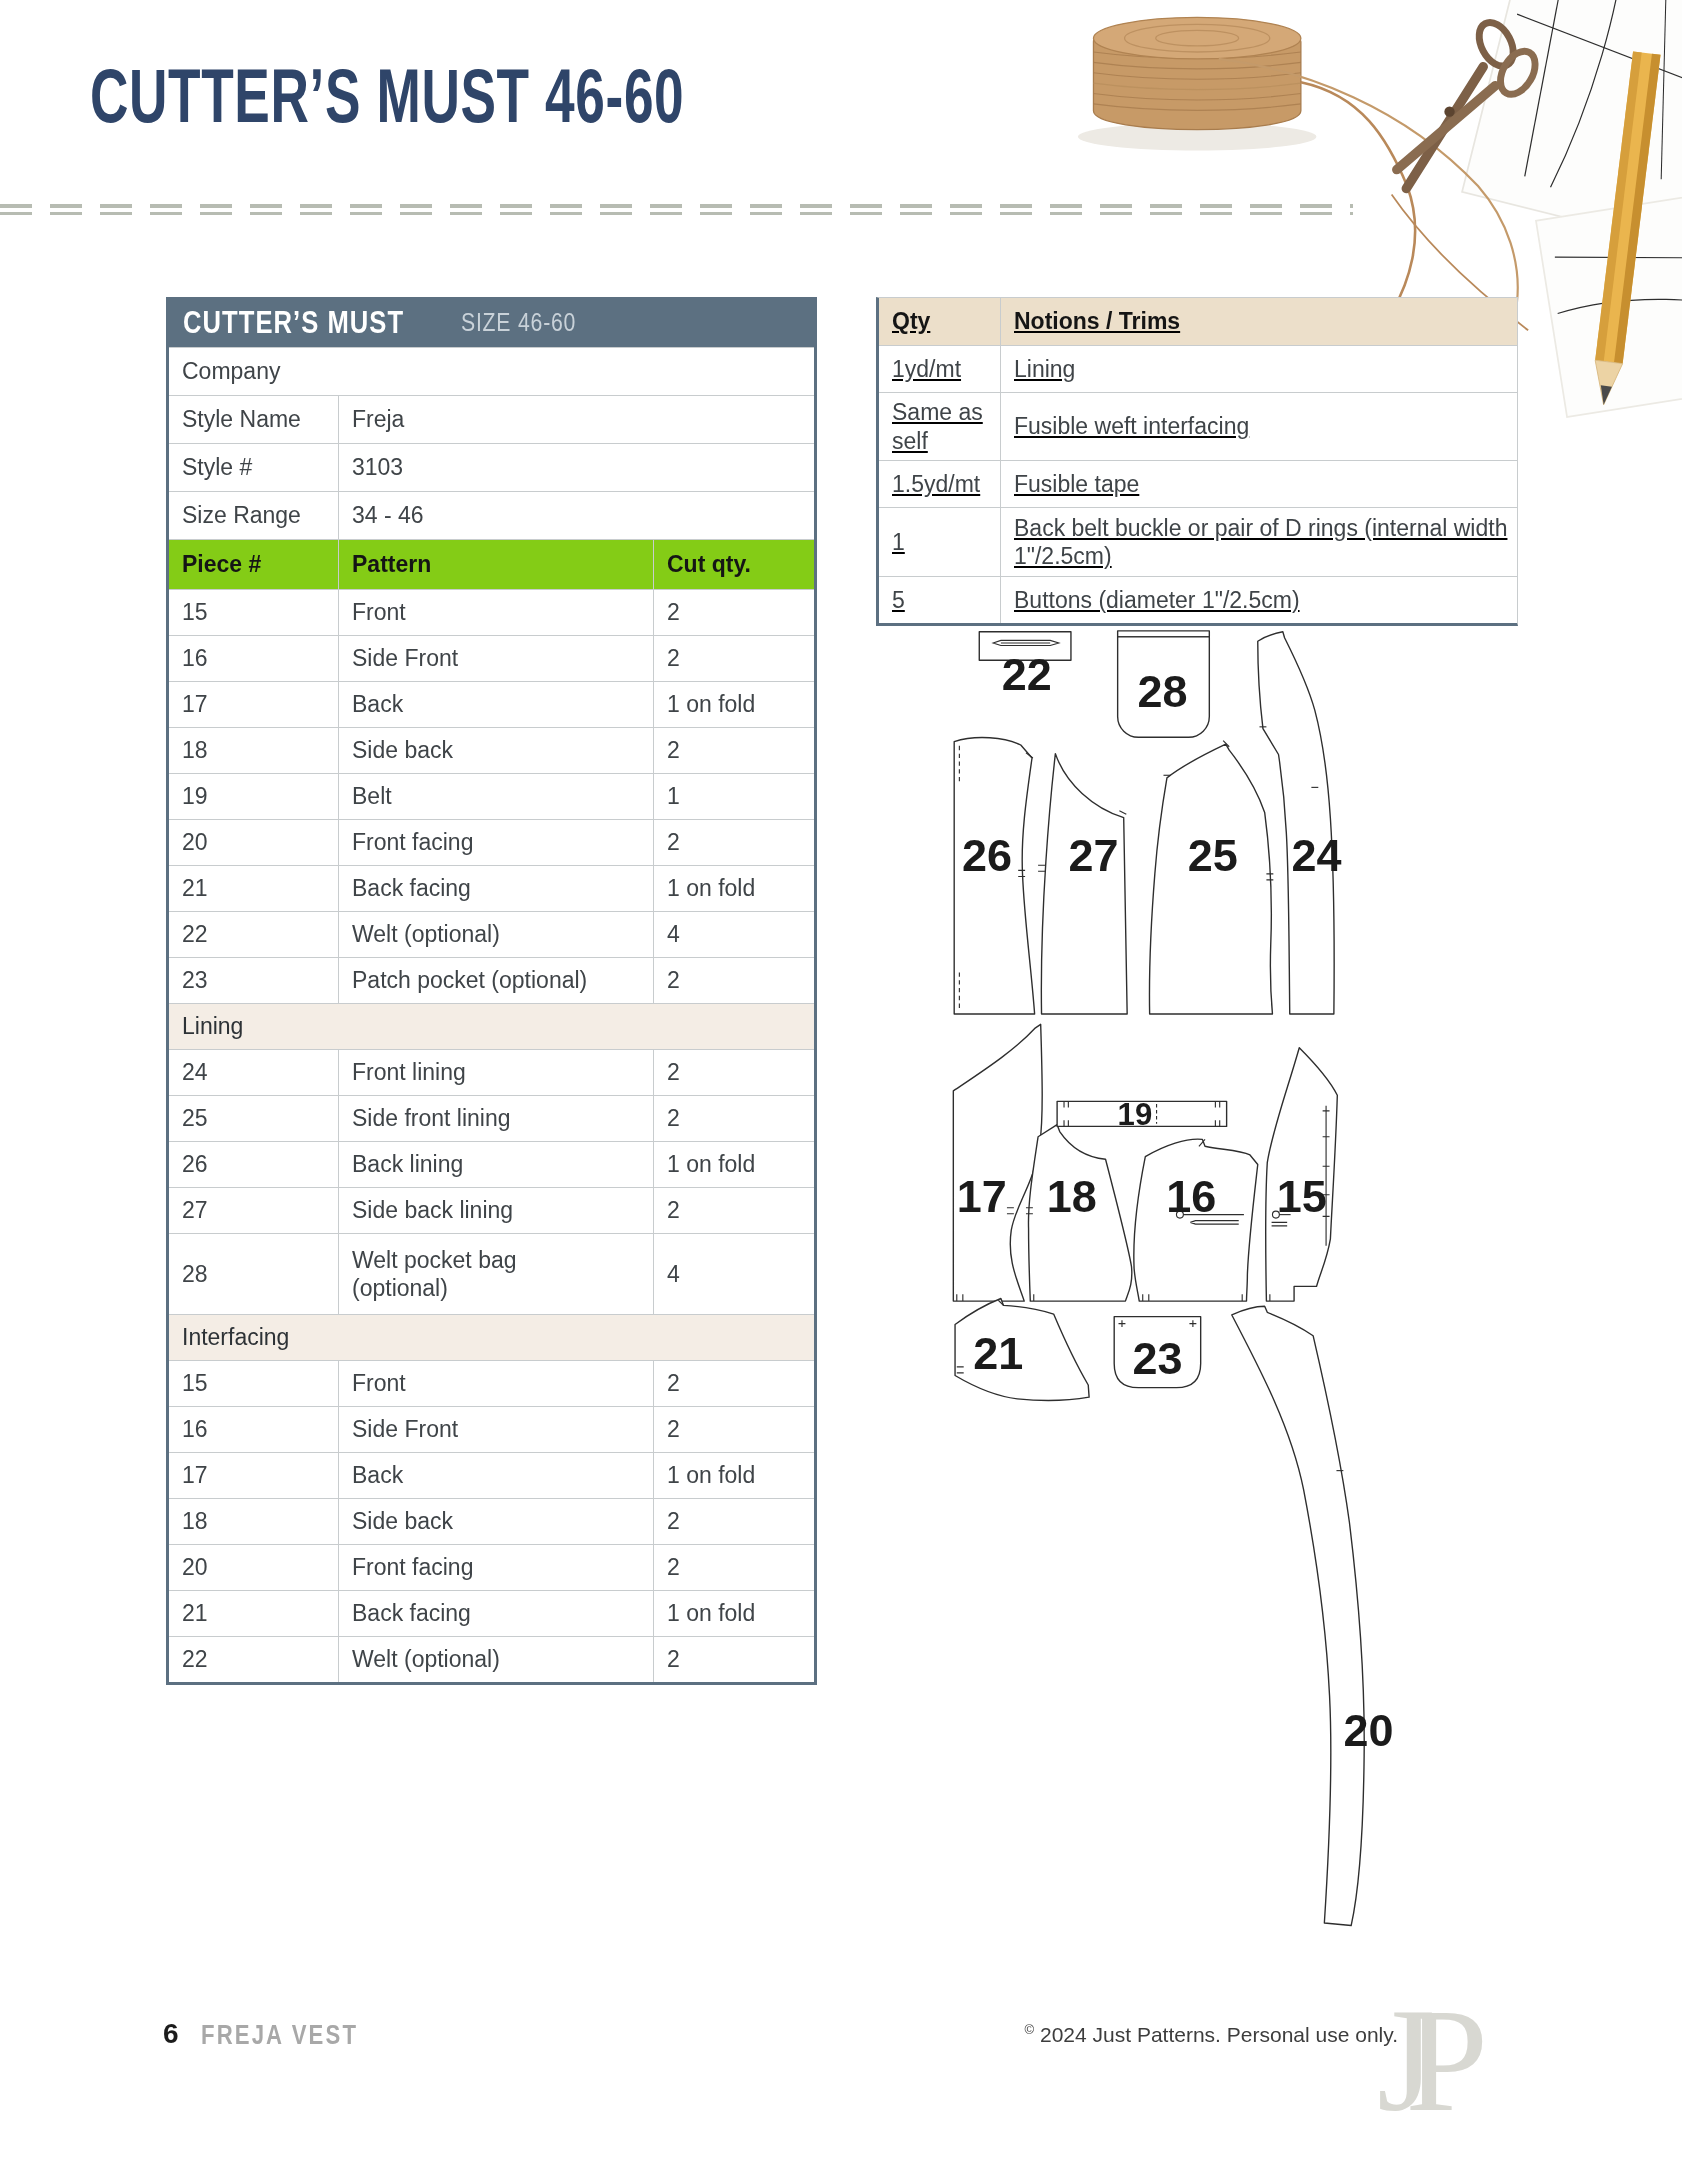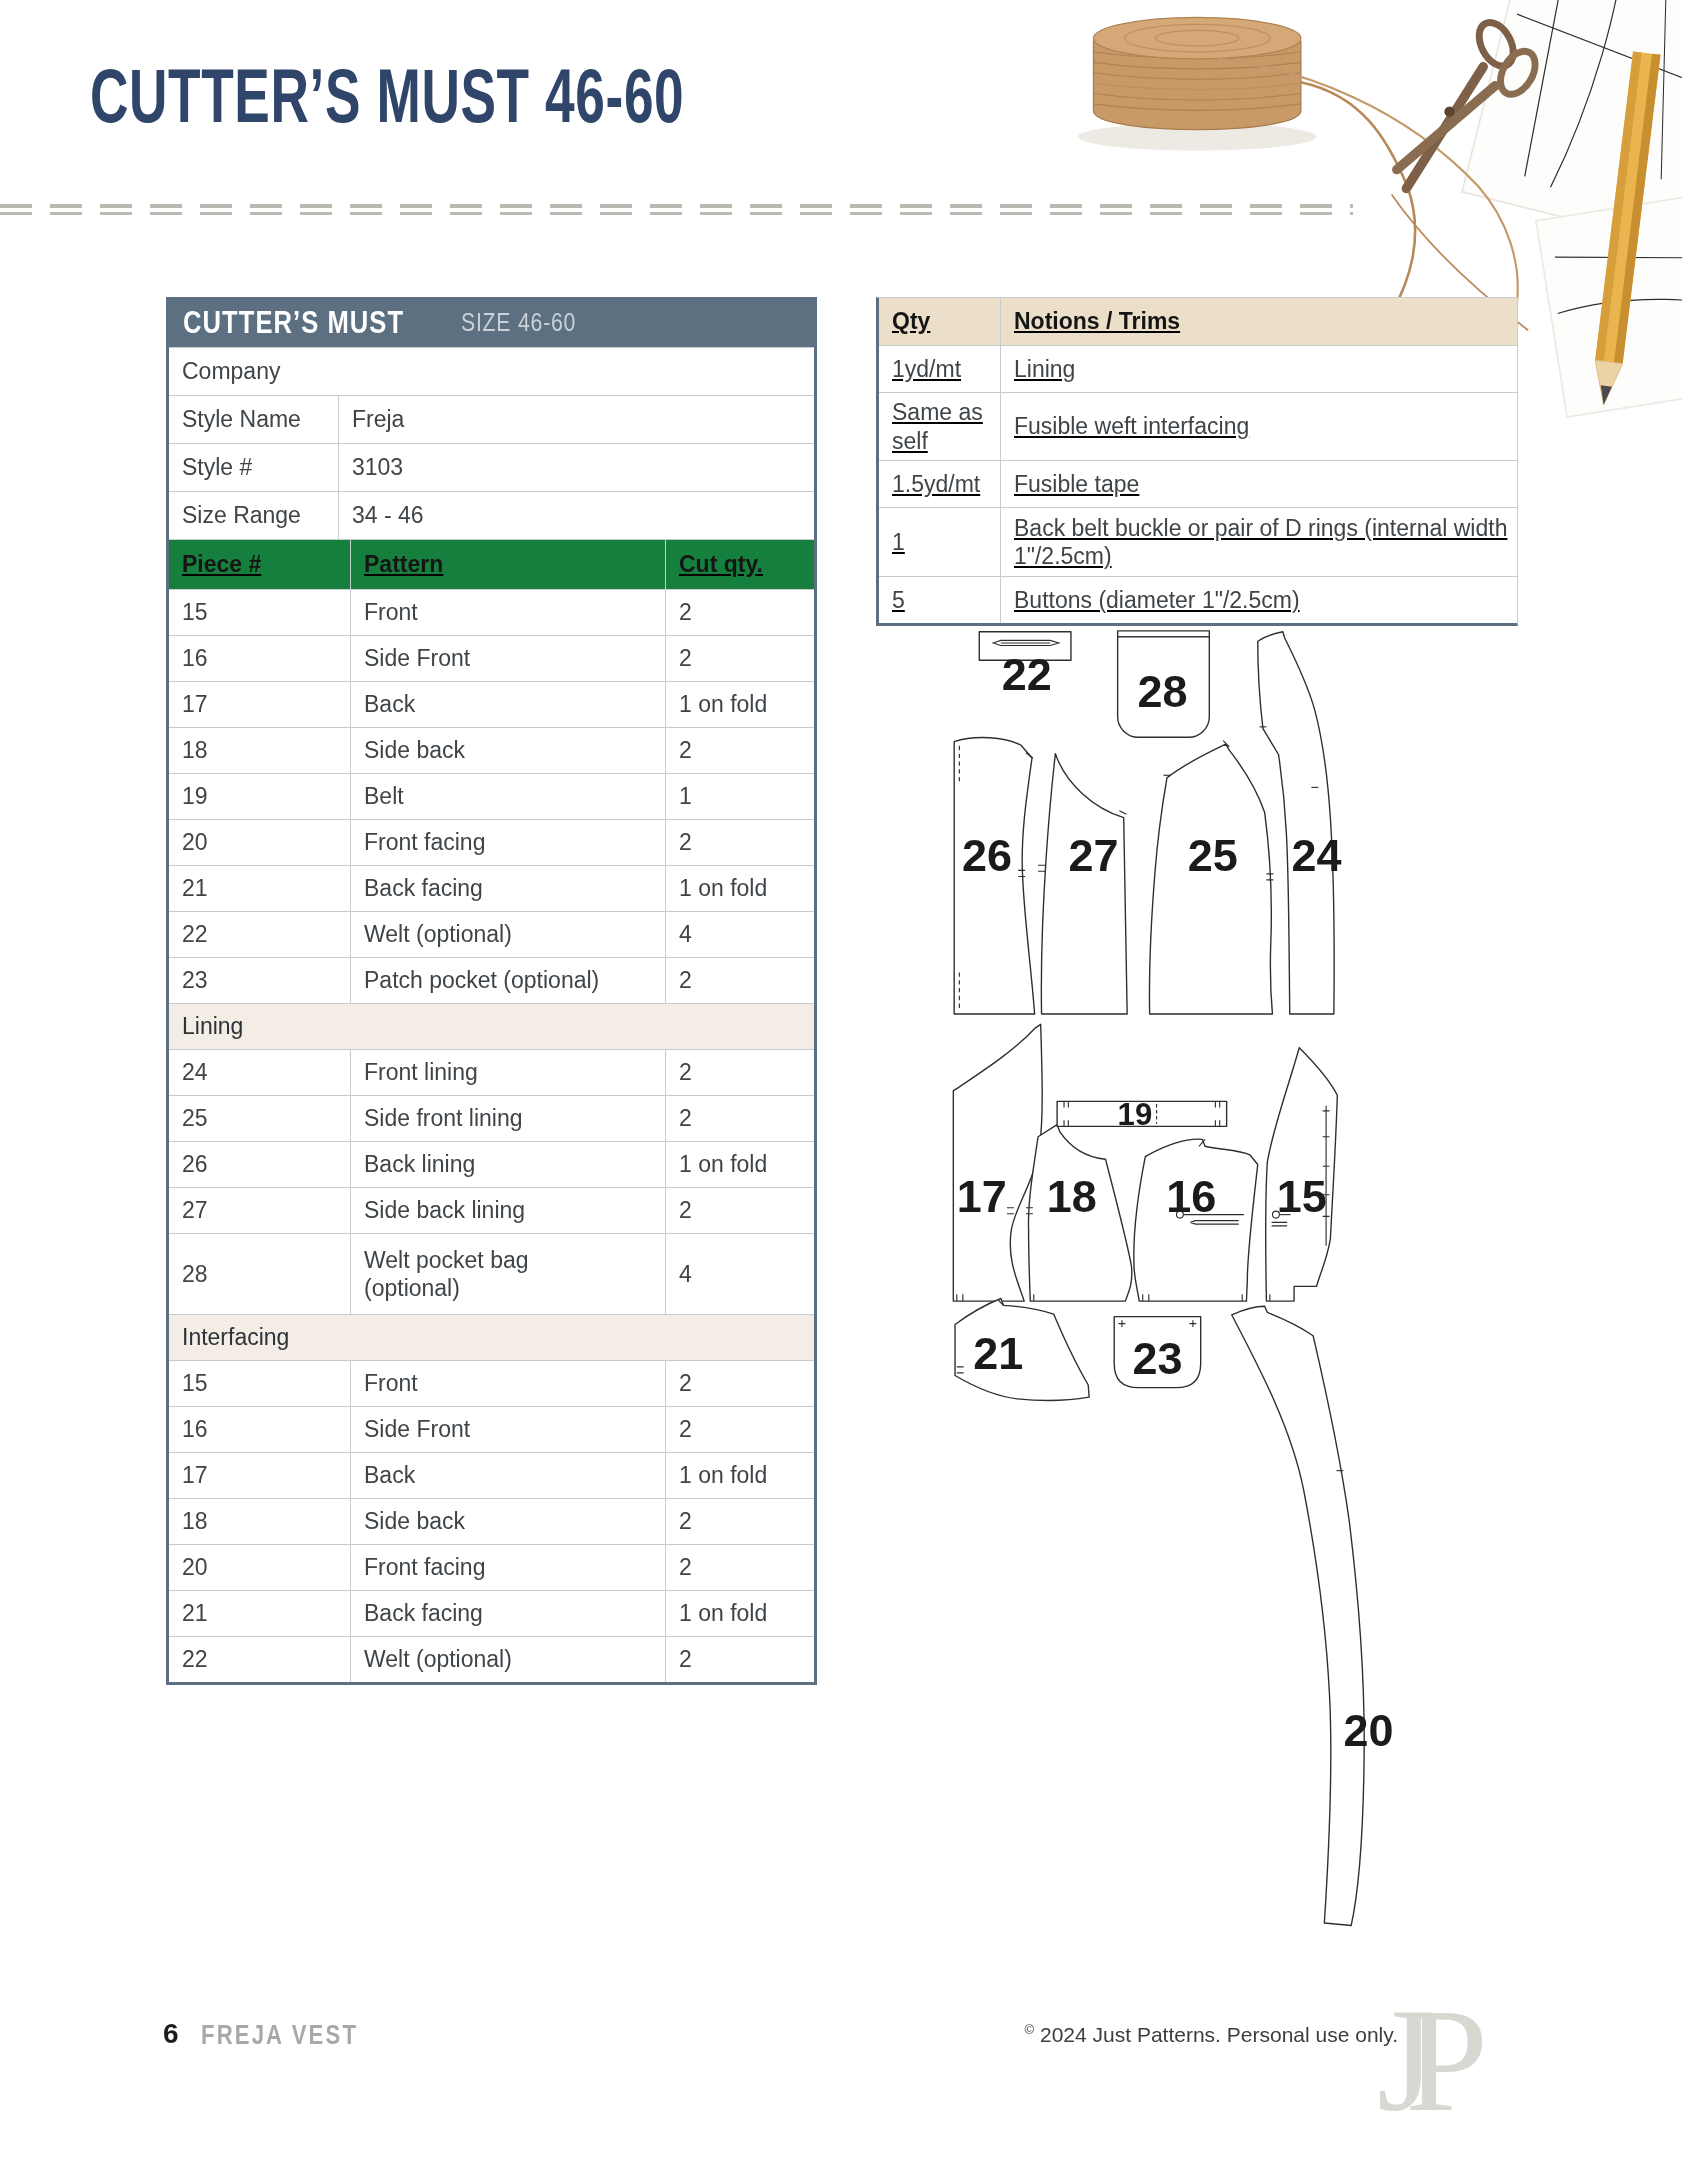--- a/index.html
+++ b/index.html
@@ -28,27 +28,27 @@
   }
   .itable-header{
     height:50px;background:#5c7081;display:flex;align-items:center;padding-left:14px;overflow:hidden;
   }
   .ith1{display:inline-block;font-size:32px;font-weight:bold;color:#ffffff;letter-spacing:1.3px;
     transform:scaleX(0.80);transform-origin:left center;white-space:nowrap;}
   .ith2{display:inline-block;font-size:25px;font-weight:normal;color:#c9d2d9;letter-spacing:0.9px;
     margin-left:1.7px;transform:scaleX(0.85);transform-origin:left center;white-space:nowrap;}
   .irow{display:flex;align-items:stretch;border-top:1.3px solid #c8ccce;background:#fff;min-height:45px;}
   .irow.info{min-height:47px;justify-content:space-between;}
-  .irow.colhead{min-height:49px;background:#15803d;text-decoration:underline;}
+  .irow.colhead{min-height:49px;background:#84cc16;}
   .irow.sect{min-height:45px;background:#f4ede5;}
   .irow.tall{min-height:80px;}
   .cell{box-sizing:border-box;padding:5.2px 5.2px 5.2px 13px;font-size:23px;color:#3f4448;
     display:flex;align-items:center;line-height:28.5px;}
   .c1{width:169px;flex:none;}
-  .c2{width:315px;flex:none;border-left:1.3px solid #c8ccce;margin-left:12px;}
+  .c2{width:315px;flex:none;border-left:1.3px solid #c8ccce;}
   .tall .c2 span{max-width:216px;}
   .c3{flex:1;border-left:1.3px solid #c8ccce;}
   .crest{flex:1;border-left:1.3px solid #c8ccce;}
   .cfull{flex:1;color:#2d3236;}
   .b{font-weight:bold;color:#151515;}
   
   .ntable{
     position:absolute;left:876px;top:297px;width:642px;background:#fff;
     border-left:3.5px solid #5c7081;border-bottom:3.5px solid #5c7081;
     border-top:1.3px solid #c8ccce;border-right:1.3px solid #c8ccce;

